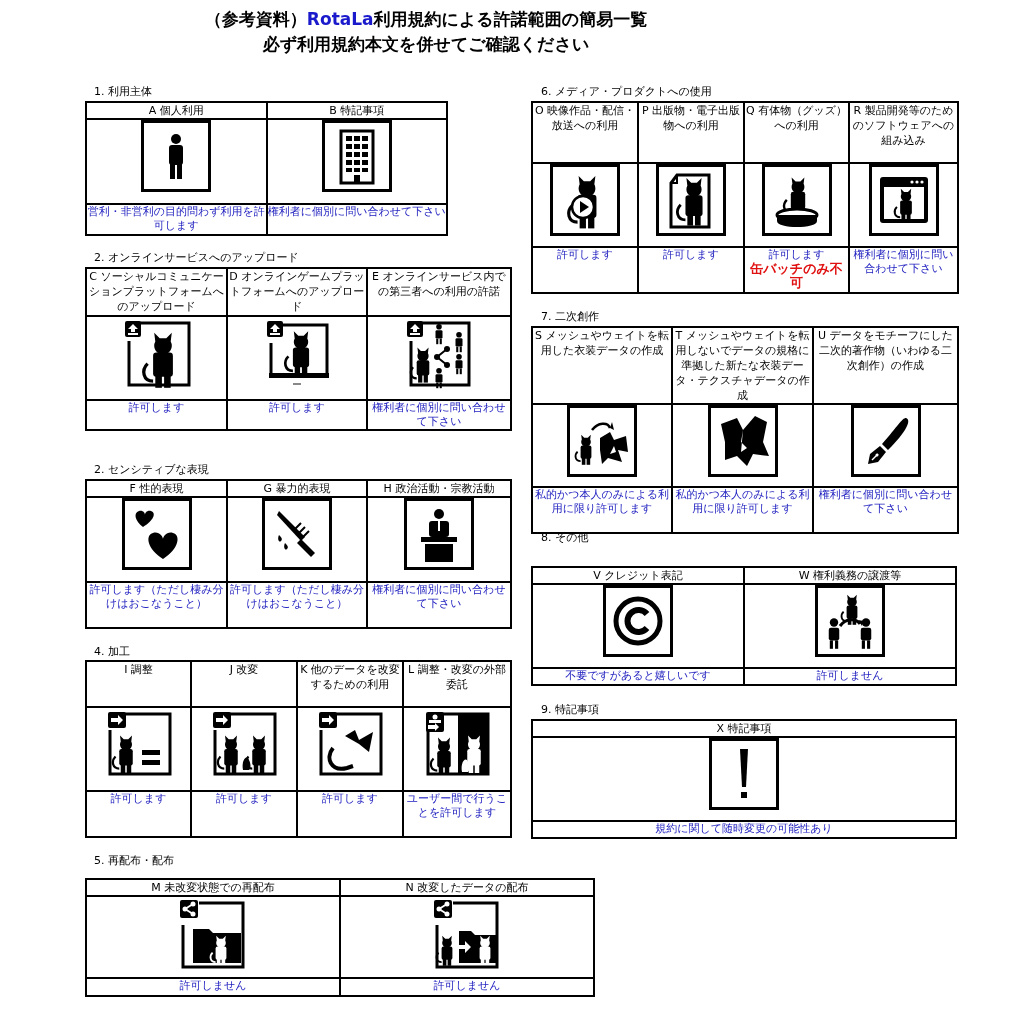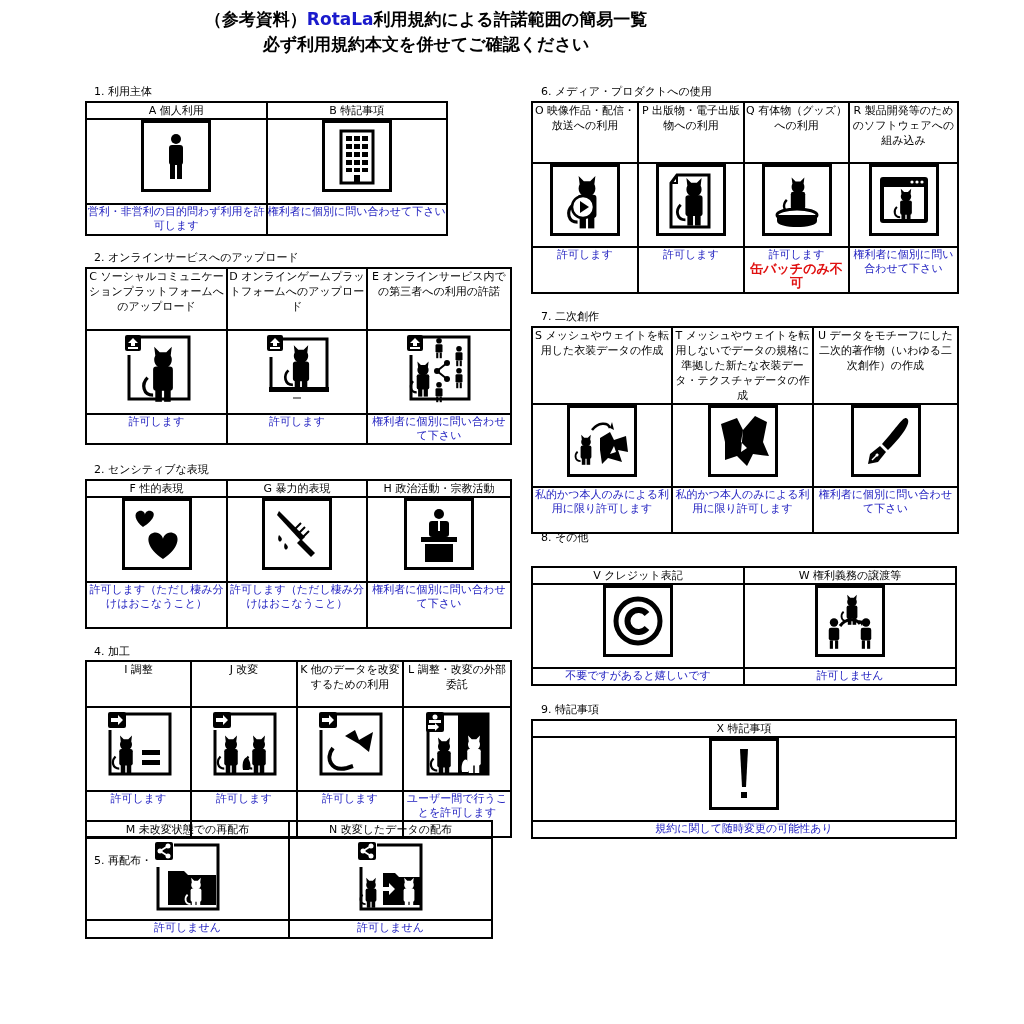--- a/index.html
+++ b/index.html
@@ -107,21 +107,21 @@
   </table>
 
 <div class="sec-label" style="left:94px; top:251px;">2. オンラインサービスへのアップロード</div>
 <table class="grid" style="left:85px; top:267px; width:425px;">
   <colgroup>
       <col style="width:141px">
       <col style="width:140px">
       <col style="width:144px">
     </colgroup>
   <tbody>
-      <tr style="height:62px;">
+      <tr style="height:48px;">
     <td class="hdr">C ソーシャルコミュニケーションプラットフォームへのアップロード</td>
     <td class="hdr">D オンラインゲームプラットフォームへのアップロード</td>
     <td class="hdr">E オンラインサービス内での第三者への利用の許諾</td>
   </tr>
   <tr style="height:84px;">
     <td class="icon-cell"><span class="iconbox nob" style="width:72px;height:72px;">
       <svg viewBox="0 0 72 72">
               <path d="M18,6 L68,6 L68,68 L8,68 L8,24" stroke="#000" stroke-width="3" fill="none"></path>
               <use href="#upbox" x="4" y="4"></use>
               <use href="#cat" transform="translate(42,40) scale(1.1)"></use>
@@ -261,21 +261,21 @@
   <tr style="height:46px;">
     <td class="txt">許可します</td>
     <td class="txt">許可します</td>
     <td class="txt">許可します</td>
     <td class="txt">ユーザー間で行うことを許可します</td>
   </tr>
 </tbody>
   </table>
 
 <div class="sec-label" style="left:94px; top:854px;">5. 再配布・配布</div>
-<table class="grid" style="left:85px; top:820px; width:408px;">
+<table class="grid" style="left:85px; top:878px; width:510px;">
   <tbody>
       <tr style="height:17px;">
     <td class="hdr">M 未改変状態での再配布</td>
     <td class="hdr">N 改変したデータの配布</td>
   </tr>
   <tr style="height:82px;">
     <td class="icon-cell"><span class="iconbox nob" style="width:72px;height:74px;">
       <svg viewBox="0 0 72 74">
               <path d="M22,6 L66,6 L66,70 L6,70 L6,28" stroke="#000" stroke-width="3" fill="none"></path>
               <use href="#sharebox" x="3" y="3"></use>

